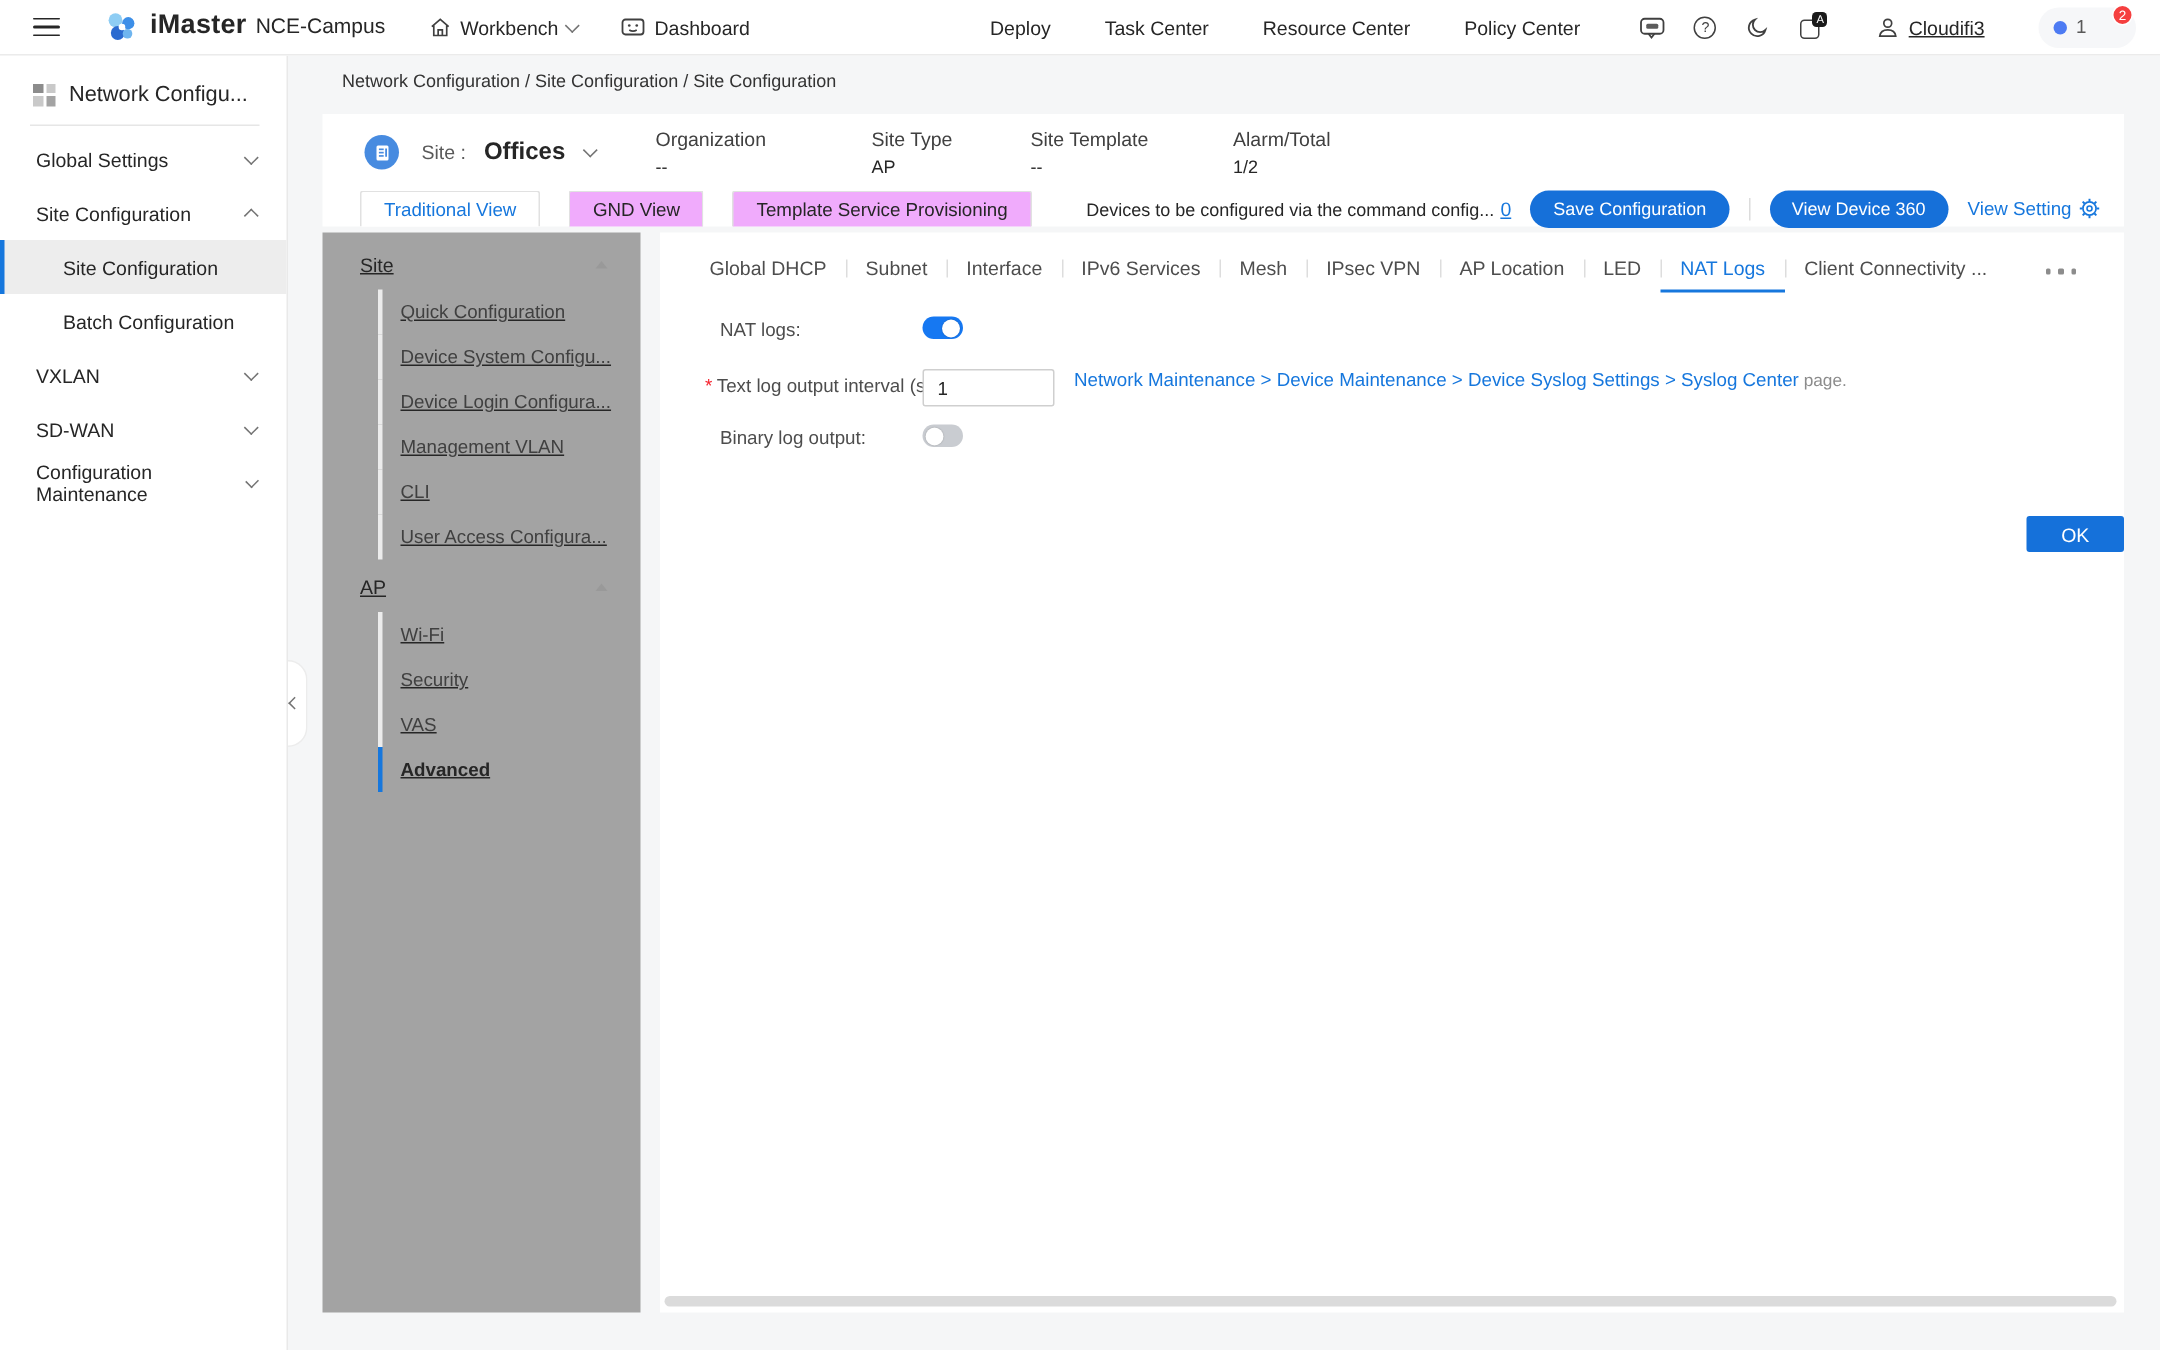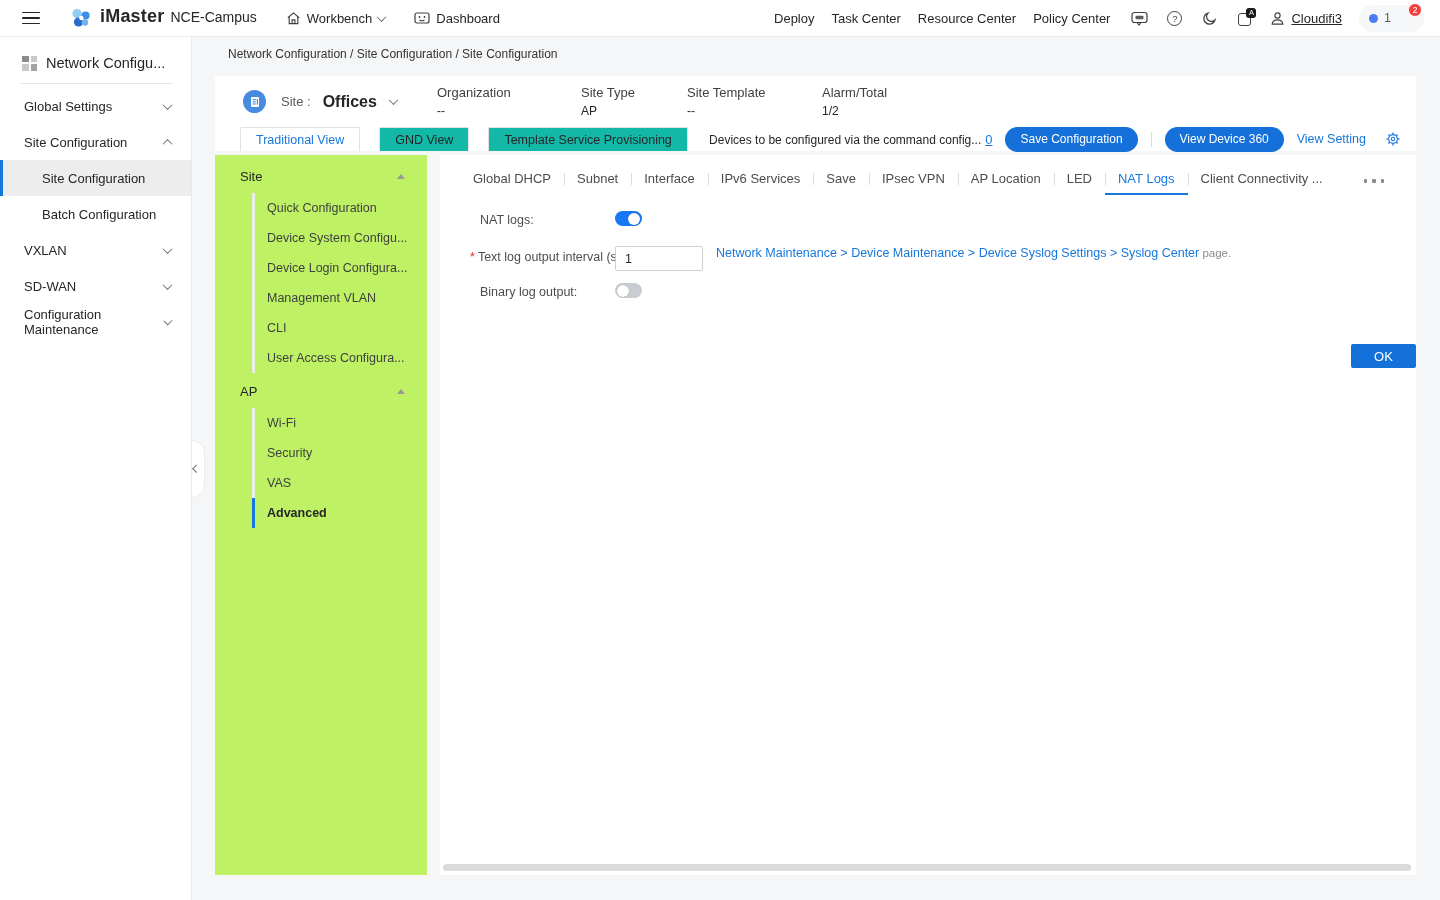--- a/index.html
+++ b/index.html
@@ -11,21 +11,21 @@
     border-bottom:1px solid #ebebeb; display:flex; align-items:center; z-index:10; }
   .tb-left { display:flex; align-items:center; }
   .hamburger { margin-left:22px; width:18px; height:13px; display:flex; flex-direction:column;
     justify-content:space-between; cursor:pointer; }
   .hamburger span { display:block; height:1.8px; background:#262626; border-radius:1px; }
   .brand { display:flex; align-items:baseline; margin-left:29px; cursor:pointer; }
   .brand svg { align-self:center; margin-right:7px; }
   .brand-name { font-size:18px; font-weight:700; letter-spacing:.2px; }
   .brand-suffix { font-size:14px; margin-left:6px; }
   .tb-item { display:flex; align-items:center; gap:6px; font-size:13px; margin-left:29px; cursor:pointer; }
-  .tb-right { margin-left:auto; display:flex; align-items:center; gap:17px; padding-right:16px; }
+  .tb-right { margin-left:auto; display:flex; align-items:center; gap:36px; padding-right:16px; }
   .tb-link { font-size:13px; cursor:pointer; }
   .tb-icons { display:flex; align-items:center; gap:18px; margin-left:4px; }
   .tb-ic { width:17px; height:17px; display:flex; align-items:center; justify-content:center;
     position:relative; cursor:pointer; }
   .help-circle { width:15px; height:15px; border:1.3px solid #404040; border-radius:50%;
     font-size:9.5px; display:flex; align-items:center; justify-content:center; color:#404040; }
   .apps-box { width:13px; height:13px; border:1.3px solid #404040; border-radius:3px; margin-top:3px; }
   .apps-badge { position:absolute; right:-3px; top:-2px; background:#1a1a1a; color:#fff;
     font-size:7.5px; width:10px; height:10px; border-radius:3px; display:flex;
     align-items:center; justify-content:center; }
@@ -83,33 +83,33 @@
   .site-label { font-size:13px; color:#595959; margin-right:12px; }
   .site-name { font-size:16px; font-weight:700; color:#262626; margin-right:13px; cursor:pointer; }
   .site-field { position:absolute; top:9px; }
   .sf-label { font-size:13px; color:#404040; }
   .sf-value { font-size:12px; color:#262626; margin-top:4px; }
   .sf-0 { left:222px; } .sf-1 { left:366px; } .sf-2 { left:472px; } .sf-3 { left:607px; }
 
   .vtabs-row { position:absolute; left:0; right:0; bottom:0; height:24px; display:flex; align-items:flex-end; }
   .vtabs { display:flex; margin-left:25px; gap:19px; }
   .vtab { height:24px; display:flex; align-items:center; padding:0 15px; font-size:12.5px;
-    background:#14b8a6; border:1px solid #e1e1e1; border-bottom:none; border-radius:2px 2px 0 0;
+    background:#f0abfc; border:1px solid #e1e1e1; border-bottom:none; border-radius:2px 2px 0 0;
     cursor:pointer; white-space:nowrap; }
   .vtab.active { background:#fff; color:#1677dd; }
   .toolbar { margin-left:auto; display:flex; align-items:center; gap:13px; padding-right:16px; height:100%; }
   .pending { font-size:12px; color:#262626; }
   .pending-count { font-size:13px; color:#1677dd; text-decoration:underline; margin-left:4px; cursor:pointer; }
   .pill-btn { background:#1670d9; color:#fff; border:none; border-radius:13px; height:25px;
     padding:0 15px; font-size:12px; font-family:inherit; cursor:pointer; white-space:nowrap; }
   .tb-sep { width:1px; height:15px; background:#dcdcdc; }
-  .link-btn { display:flex; align-items:center; gap:20px; color:#1677dd; font-size:12.5px; cursor:pointer; }
-
-  .tree-panel { position:absolute; left:22px; top:118px; width:212px; height:720px; background:#bef264;
-    padding-top:8px; }
+  .link-btn { display:flex; align-items:center; gap:5px; color:#1677dd; font-size:12.5px; cursor:pointer; }
+
+  .tree-panel { position:absolute; left:22px; top:118px; width:212px; height:720px; background:#a3a3a3;
+    padding-top:8px;text-decoration:underline; }
   .tree-group-header { height:27px; display:flex; align-items:center; justify-content:space-between;
     padding:0 22px 0 25px; font-size:13px; cursor:pointer; }
   .tri-up { width:0; height:0; border-left:4px solid transparent; border-right:4px solid transparent;
     border-bottom:5px solid #999; }
   .tree-items { margin:3px 0 5px 37px; }
   .tree-item { height:30px; line-height:30px; padding-left:12px; font-size:12.5px; color:#404040;
     border-left:3px solid #ececec; cursor:pointer; white-space:nowrap; }
   .tree-item.selected { border-left-color:#1677dd; font-weight:700; color:#262626; }
 
   .content-panel { position:absolute; left:247px; top:118px; width:976px; height:720px; background:#fff; }
@@ -366,21 +366,21 @@
       <div class="tree-item selected">Advanced</div>
     </div>
   </div>
 
   <div class="content-panel">
     <div class="ctabs">
       <span class="ctab">Global DHCP</span>
       <span class="ctab">Subnet</span>
       <span class="ctab">Interface</span>
       <span class="ctab">IPv6 Services</span>
-      <span class="ctab">Save</span>
+      <span class="ctab">Mesh</span>
       <span class="ctab">IPsec VPN</span>
       <span class="ctab">AP Location</span>
       <span class="ctab">LED</span>
       <span class="ctab active">NAT Logs</span>
       <span class="ctab">Client Connectivity ...</span>
     </div>
     <div class="more-dots">
         <i></i>
         <i></i>
         <i></i>

